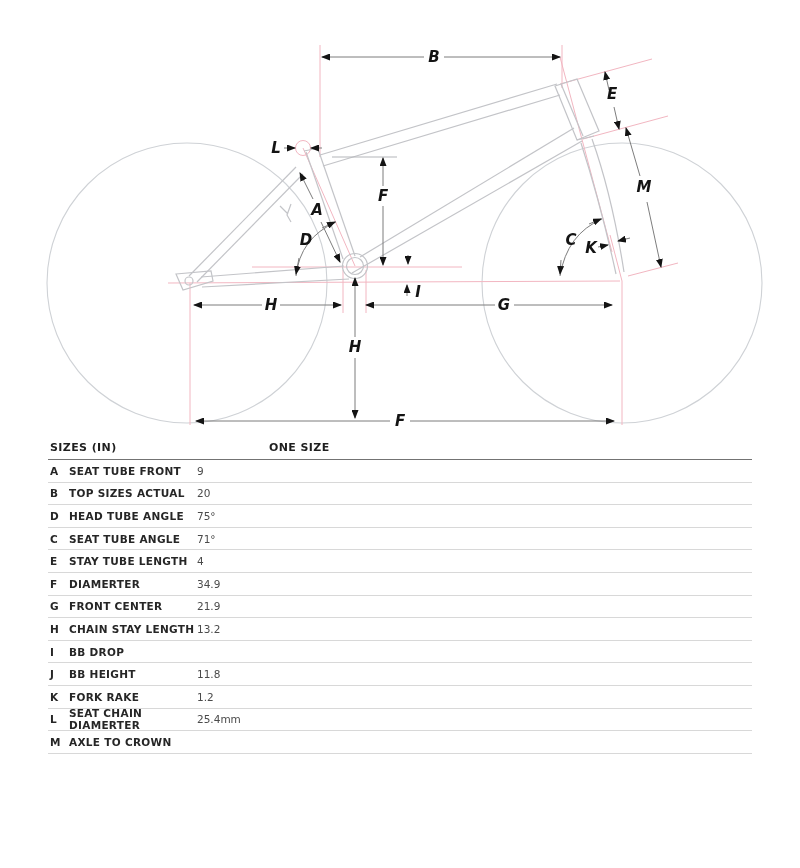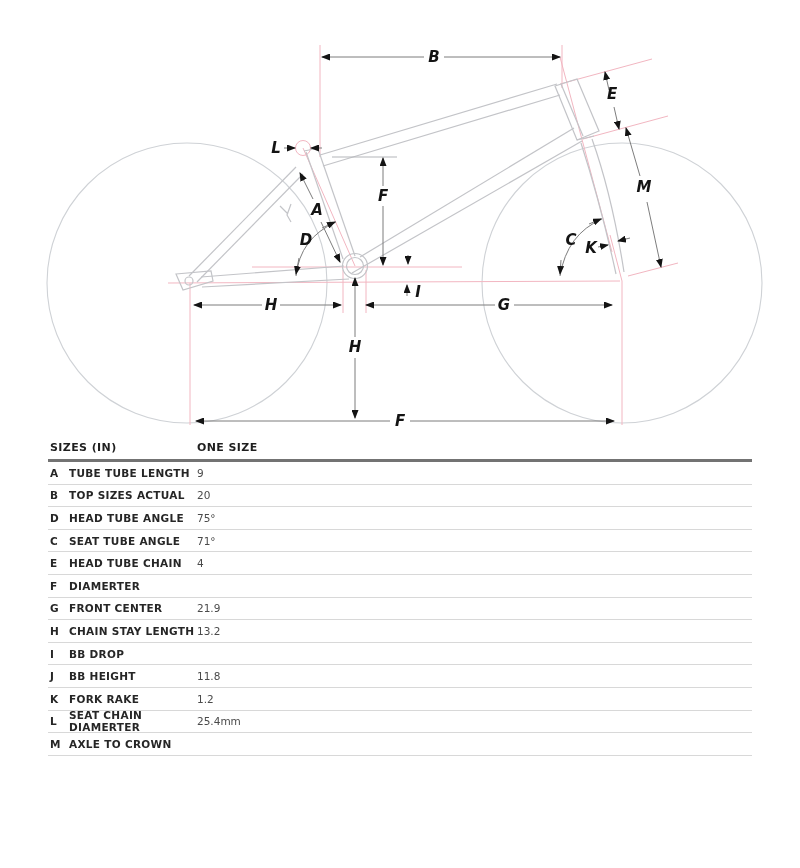--- a/index.html
+++ b/index.html
@@ -1,22 +1,22 @@
 <!DOCTYPE html>
 <html><head>
 <meta charset="utf-8">
 <style>
   html,body{margin:0;padding:0;background:#ffffff;}
   body{width:800px;height:868px;font-family:"DejaVu Sans",sans-serif;color:#222;}
   .page{width:800px;height:868px;position:relative;background:#fff;overflow:hidden;}
   .diagram{display:block;}
   .spec-table{position:absolute;left:48px;top:436px;width:704px;}
-  .t-header{display:flex;align-items:center;height:23px;border-bottom:3px solid #737373;}
+  .t-header{display:flex;align-items:center;height:23px;border-bottom:1px solid #737373;gap:40px;}
   .t-header .h1{width:147px;padding-left:2px;font-size:11px;font-weight:bold;letter-spacing:.4px;color:#1f1f1f;}
-  .t-header .h2{flex:1;font-size:11px;font-weight:bold;letter-spacing:.4px;color:#1f1f1f;}
+  .t-header .h2{flex:1;font-size:11px;font-weight:bold;letter-spacing:.4px;color:#1f1f1f;margin-left:32px;}
   .t-row{display:flex;align-items:center;height:22.6px;border-bottom:1px solid #d8d8d8;box-sizing:border-box;}
   .c-letter{width:19px;padding-left:2px;font-size:10.5px;font-weight:bold;letter-spacing:.3px;color:#262626;}
   .c-name{width:128px;font-size:10.5px;font-weight:bold;letter-spacing:.3px;color:#262626;}
   .c-value{flex:1;font-size:10.5px;color:#4a4a4a;}
   .dim-label{font-size:15px;font-weight:bold;font-style:italic;fill:#141414;}
 </style>
 </head>
 <body>
 
 <div class="page">
@@ -142,46 +142,47 @@
   </svg>
 
   <div class="spec-table">
     <div class="t-header">
       <div class="h1">SIZES (IN)</div>
       <div class="h2">ONE SIZE</div>
     </div>
 
     <div class="t-row">
       <div class="c-letter">A</div>
-      <div class="c-name">TUBE TUBE LENGTH</div>
+      <div class="c-name">SEAT TUBE FRONT</div>
       <div class="c-value">9</div>
     </div>
     <div class="t-row">
       <div class="c-letter">B</div>
       <div class="c-name">TOP SIZES ACTUAL</div>
       <div class="c-value">20</div>
     </div>
     <div class="t-row">
       <div class="c-letter">D</div>
       <div class="c-name">HEAD TUBE ANGLE</div>
       <div class="c-value">75°</div>
     </div>
     <div class="t-row">
       <div class="c-letter">C</div>
       <div class="c-name">SEAT TUBE ANGLE</div>
       <div class="c-value">71°</div>
     </div>
     <div class="t-row">
       <div class="c-letter">E</div>
-      <div class="c-name">HEAD TUBE CHAIN</div>
+      <div class="c-name">STAY TUBE LENGTH</div>
       <div class="c-value">4</div>
     </div>
     <div class="t-row">
       <div class="c-letter">F</div>
       <div class="c-name">DIAMERTER</div>
+      <div class="c-value">34.9</div>
     </div>
     <div class="t-row">
       <div class="c-letter">G</div>
       <div class="c-name">FRONT CENTER</div>
       <div class="c-value">21.9</div>
     </div>
     <div class="t-row">
       <div class="c-letter">H</div>
       <div class="c-name">CHAIN STAY LENGTH</div>
       <div class="c-value">13.2</div>

